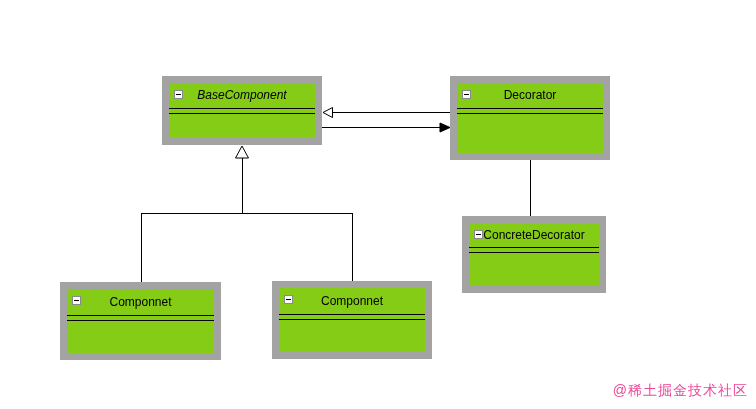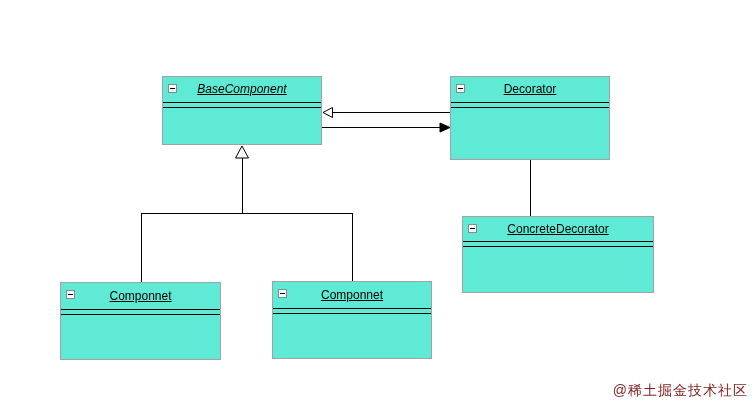--- a/index.html
+++ b/index.html
@@ -2,25 +2,24 @@
 <html><head>
 <meta charset="utf-8">
 <style>
   html,body{margin:0;padding:0;}
   body{font-family:"Liberation Sans",sans-serif;background:#ffffff;}
   #canvas{position:relative;width:756px;height:409px;background:#ffffff;overflow:hidden;}
 
   .class-box{
     position:absolute;
     box-sizing:border-box;
-    border:1px solid #a3a3a3;
-    background:#5eead4;
+    border:7px solid #a3a3a3;
+    background:#84cc16;
     display:flex;
     flex-direction:column;
-    text-decoration:underline;
   }
   .class-title{
     position:relative;
     height:25px;
     line-height:25px;
     border-bottom:1px solid #000000;
     text-align:center;
     font-size:12px;
     color:#000000;
     white-space:nowrap;
@@ -48,39 +47,39 @@
     position:absolute;
     left:1px;
     right:1px;
     top:3px;
     height:1px;
     background:#000000;
   }
 
   #box-basecomponent{left:162px;top:76px;width:160px;height:69px;}
   #box-decorator{left:450px;top:76px;width:160px;height:84px;}
-  #box-concretedecorator{left:462px;top:216px;width:192px;height:77px;}
+  #box-concretedecorator{left:462px;top:216px;width:144px;height:77px;}
   #box-componnet1{left:60px;top:282px;width:161px;height:78px;}
   #box-componnet2{left:272px;top:281px;width:160px;height:78px;}
   #box-componnet1 .class-title,#box-componnet2 .class-title{height:26px;line-height:26px;}
   #box-concretedecorator .class-title{height:24px;line-height:24px;}
 
   #connectors{
     position:absolute;
     left:0;top:0;
     width:756px;height:409px;
     pointer-events:none;
   }
 
   #watermark{
     position:absolute;
     right:8px;
     bottom:9px;
     font-size:14px;
-    color:#7f1d1d;
+    color:#ec4899;
     letter-spacing:1px;
   }
 </style>
 </head>
 <body>
 
 <div id="canvas">
 
   <svg id="connectors" width="756" height="409" viewBox="0 0 756 409" xmlns="http://www.w3.org/2000/svg">
 

